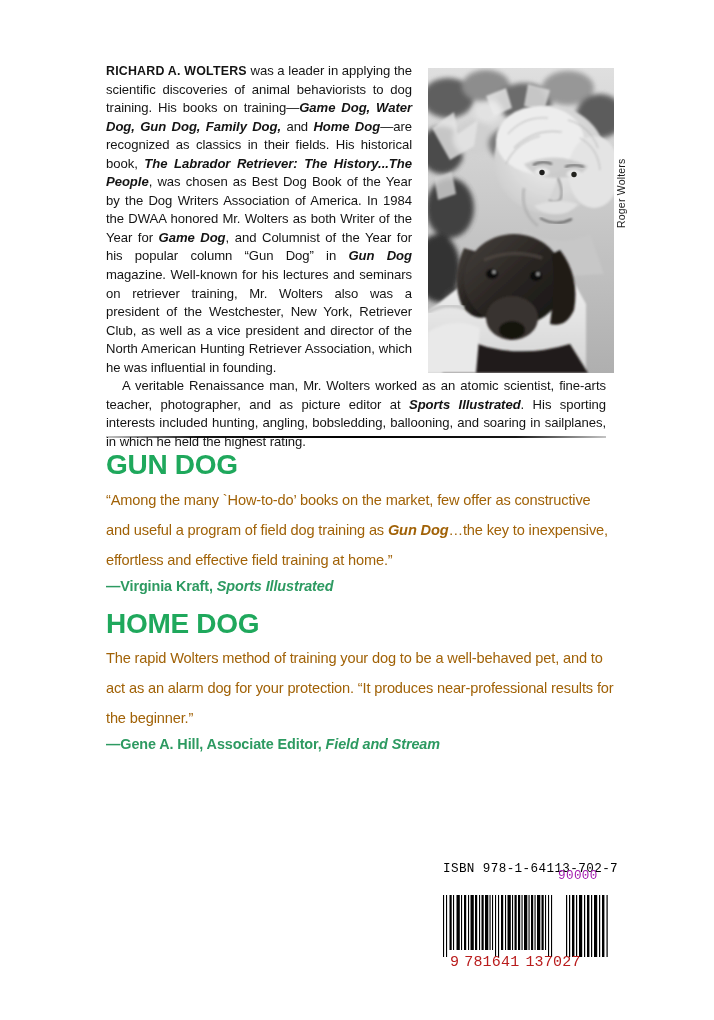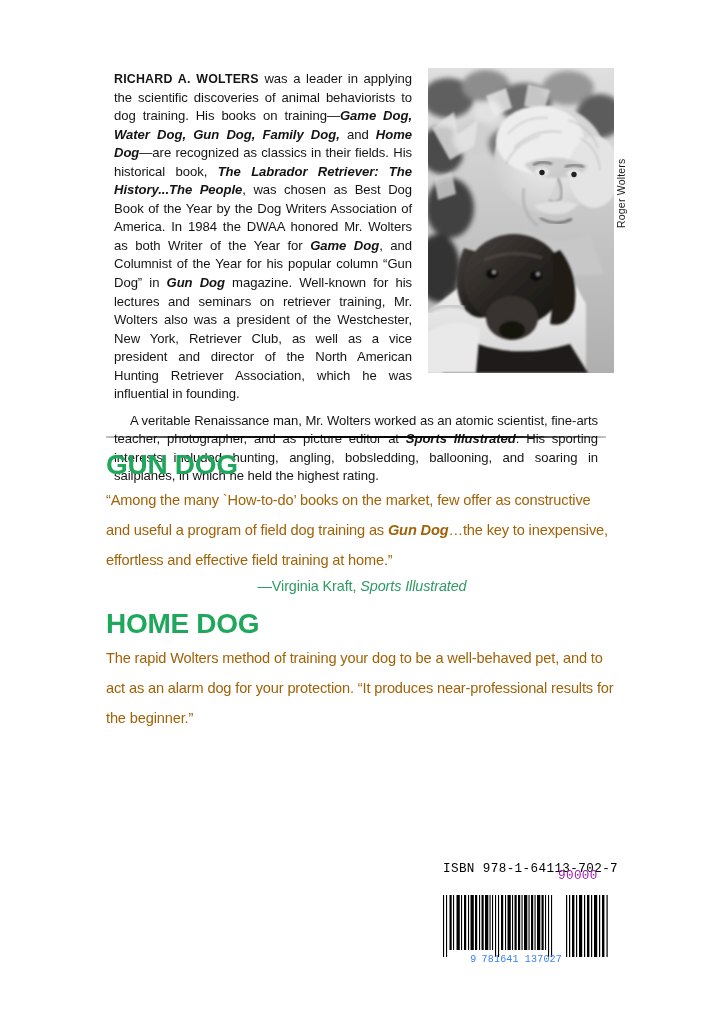--- a/index.html
+++ b/index.html
@@ -71,21 +71,21 @@
     text-align: justify;
     color: #141414;
     letter-spacing: -0.05px;
   }
   .bio .floatbox {
     float: right;
     width: 194px;
     height: 312px;
     shape-outside: inset(0);
   }
-  .bio p { margin: 8px; }
+  .bio p { margin: 0; }
   .bio p.indent { text-indent: 16px; }
   .bio b { font-weight: 700; letter-spacing: .2px; font-size: 12.4px; }
   .bio i { font-style: italic; font-weight: 600; }
 
   
   .divider {
     position: absolute;
     left: 106px;
     top: 436px;
     width: 500px;
@@ -125,22 +125,22 @@
     font-size: 14.6px;
     line-height: 30px;
     color: #a16207;
     margin: 0;
     letter-spacing: -.15px;
   }
   .blurb i { font-style: italic; font-weight: 600; }
   .attrib {
     color: #2d9a61;
     font-size: 14.4px;
-    font-weight: 400;
-    text-align: center;
+    font-weight: 700;
+    text-align: left;
     margin: 1px 0 0 0;
     line-height: 20px;
     letter-spacing: -.1px;
   }
   .attrib i { font-style: italic; }
   .book-sec { margin-bottom: 13px; }
   .book-sec:last-child { margin-bottom: 0; }
   .sec-water .book-title { margin-bottom: 4px; }
   .sec-home  .book-title { margin-bottom: 4px; }
 
@@ -183,27 +183,27 @@
   .bars-addon {
     position: absolute;
     left: 128px;
     top: 33px;
     width: 45px;
     height: 62px;
   }
   .bars-main svg, .bars-addon svg { display:block; width:100%; height:100%; }
   .ean-digits {
     position: absolute;
-    left: 5px;
+    left: 13px;
     top: 92px;
     width: 120px;
     font-family: "Liberation Mono", "DejaVu Sans Mono", monospace;
-    font-size: 10px;
+    font-size: 15px;
     letter-spacing: .2px;
-    color: #3b82f6;
+    color: #b91c1c;
     white-space: nowrap;
   }
   .ean-digits .lead { margin-right: 5px; }
   .ean-digits .grp { margin-right: 6px; }
 </style>
 </head>
 <body>
 
 <div class="page">
 
@@ -341,20 +341,21 @@
     <div class="book-sec sec-gun">
       <div class="book-title">GUN DOG</div>
       <p class="blurb"><span>“Among the many `How-to-do’ books on the market, few offer as constructive and useful a program of field dog training as </span><i>Gun Dog</i><span>…the key to inexpensive, effortless and effective field training at home.”</span></p>
       <p class="attrib"><span>—Virginia Kraft, </span><i>Sports Illustrated</i></p>
     </div>
 
 
     <div class="book-sec sec-home">
       <div class="book-title">HOME DOG</div>
       <p class="blurb"><span>The rapid Wolters method of training your dog to be a well-behaved pet, and to act as an alarm dog for your protection. “It produces near-professional results for the beginner.”</span></p>
+      <p class="attrib"><span>—Gene A. Hill, Associate Editor, </span><i>Field and Stream</i></p>
     </div>
   </div>
 
   <div class="barcode-area">
     <div class="isbn-text">ISBN 978-1-64113-702-7</div>
     <div class="addon-text">90000</div>
 
     <div class="bars-main">
       <svg viewBox="0 0 112 62" preserveAspectRatio="none">
         <rect x="0" y="0" width="112" height="62" fill="#ffffff"></rect>

